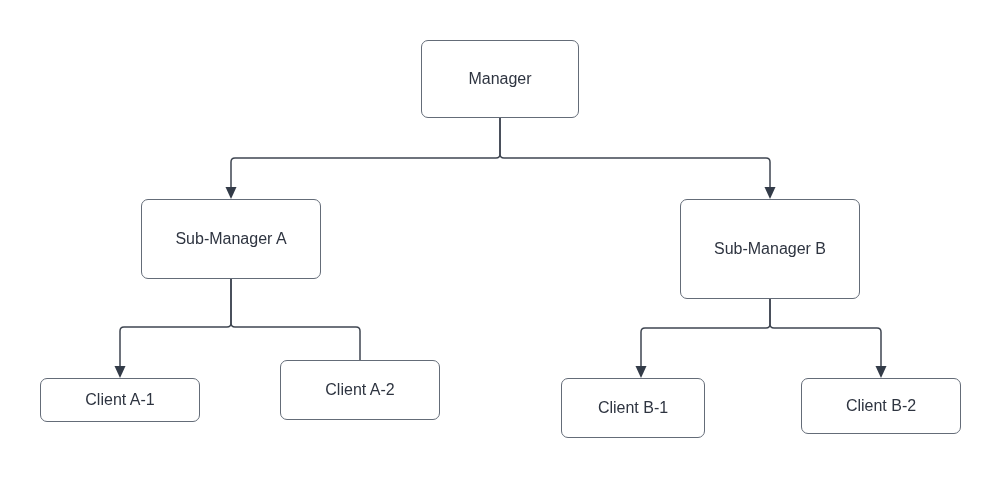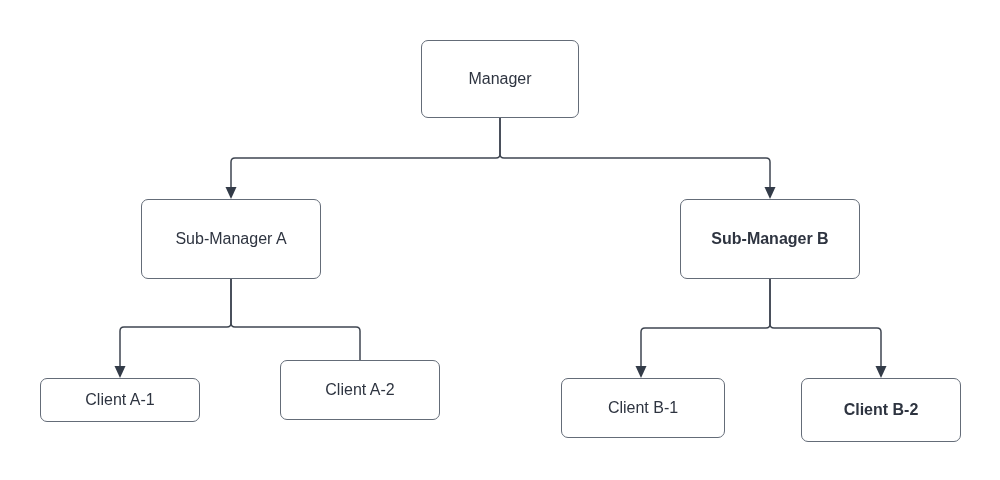--- a/index.html
+++ b/index.html
@@ -46,25 +46,25 @@
     display: flex;
     align-items: center;
     justify-content: center;
     color: var(--text);
     font-size: 16px;
     line-height: 1;
     text-align: left;
   }
   .n-manager  { left: 421px; top: 40px;  width: 158px; height: 78px; }
   .n-sub-a    { left: 141px; top: 199px; width: 180px; height: 80px; }
-  .n-sub-b    { left: 680px; top: 199px; width: 180px; height: 80px; font-weight: bold; }
+  .n-sub-b    { left: 680px; top: 199px; width: 180px; height: 100px; }
   .n-client-a1{ left: 40px;  top: 378px; width: 160px; height: 44px; }
   .n-client-a2{ left: 280px; top: 360px; width: 160px; height: 60px; }
-  .n-client-b1{ left: 561px; top: 378px; width: 164px; height: 60px; }
-  .n-client-b2{ left: 801px; top: 378px; width: 160px; height: 64px; font-weight: bold; }
+  .n-client-b1{ left: 561px; top: 378px; width: 144px; height: 60px; }
+  .n-client-b2{ left: 801px; top: 378px; width: 160px; height: 56px; }
 </style>
 </head>
 <body>
 
 <div class="canvas">
 
   <svg class="edges" viewBox="0 0 1000 480" xmlns="http://www.w3.org/2000/svg" aria-hidden="true">
 
     <path class="edge" d="M500 118 L500 154 Q500 158 496 158 L235 158 Q231 158 231 162 L231 188"></path>
     <polygon class="arrow" points="225.5,187 236.5,187 231,199"></polygon>

